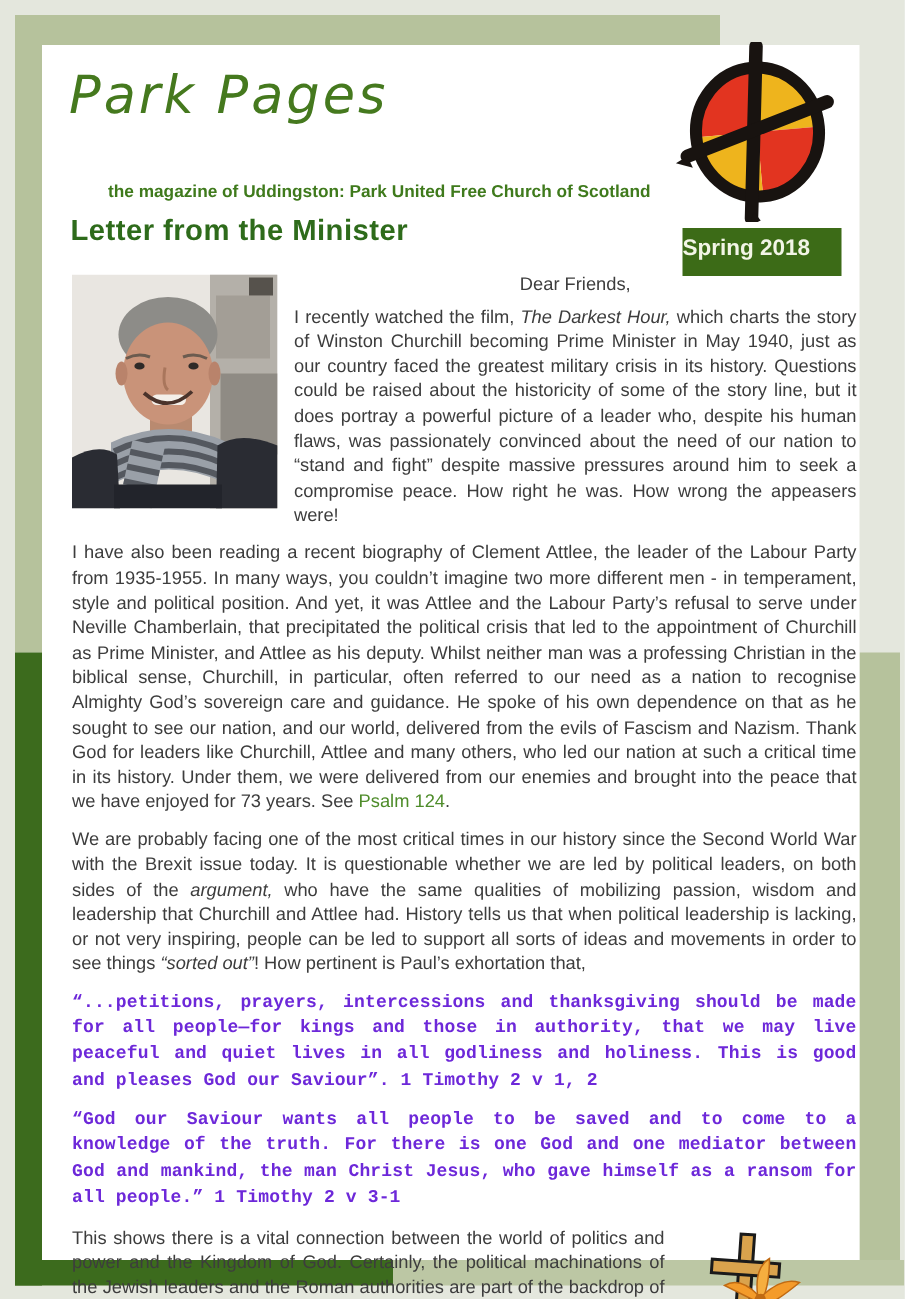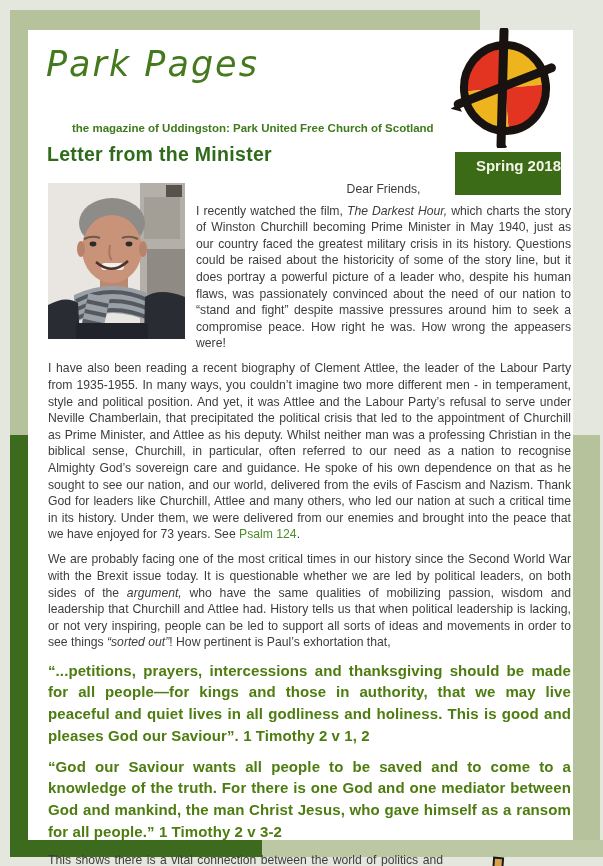--- a/index.html
+++ b/index.html
@@ -24,40 +24,40 @@
     position:absolute; left:46px; top:44px; margin:0;
     font-family:"DejaVu Sans", sans-serif; font-style:italic; font-weight:400;
     font-size:35px; letter-spacing:2px; color:#45791e;
   }
   .masthead-subtitle {
     position:absolute; left:56px; top:106px; margin:16px;
     font-size:11.5px; font-weight:bold; color:#3f7a1c;
   }
   .logo { position:absolute; left:448px; top:28px; }
   .issue-badge {
-    position:absolute; left:455px; top:152px; width:106px; height:43px;
+    position:absolute; left:455px; top:152px; width:106px; height:32px;
     background:#3c6b17; color:#f2f5e6; font-weight:bold; font-size:15px;
-    text-align:right; line-height:27px;
+    text-align:left; line-height:27px;
   }
   .article-heading {
     position:absolute; left:47px; top:143px; margin:0;
     font-size:19.5px; font-weight:bold; color:#2e6b1b; letter-spacing:0.3px;
   }
 
   
   .article {
     position:absolute; left:48px; top:181px; width:523px;
     font-size:12.2px; line-height:16.6px; color:#3d3d3d; text-align:justify;
   }
   .article p { margin:0 0 8.5px 0; }
   .salutation { margin:0 0 5px 0 !important; text-align:center; }
   .photo { float:left; width:137px; height:156px; margin:2px 11px 4px 0; }
   .quote {
-    font-family:Liberation Sans, sans-serif; font-weight:bold; color:#4d7c0f;
-    font-size:15px; line-height:1.45; letter-spacing:0.1px; margin:0 0 9px 0 !important;
+    font-family:Liberation Mono, monospace; font-weight:bold; color:#6d28d9;
+    font-size:12px; line-height:1.45; letter-spacing:0.1px; margin:0 0 9px 0 !important;
   }
   .greenref { color:#4e8c2a; font-weight:normal; }
   .illustration { float:right; width:118px; height:120px; margin:0 0 0 10px; }
 </style>
 </head>
 <body>
 
 <div class="page">
 
   <div class="strip strip-top-sage"></div>
@@ -133,21 +133,21 @@
 
     <p><span>I recently watched the film, </span><i>The Darkest Hour,</i><span> which charts the story of Winston Churchill becoming Prime Minister in May 1940, just as our country faced the greatest military crisis in its history. Questions could be raised about the historicity of some of the story line, but it does portray a powerful picture of a leader who, despite his human flaws, was passionately convinced about the need of our nation to “stand and fight” despite massive pressures around him to seek a compromise peace. How right he was. How wrong the appeasers were!</span></p>
 
     <p><span>I have also been reading a recent biography of Clement Attlee, the leader of the Labour Party from 1935-1955. In many ways, you couldn’t imagine two more different men -  in temperament, style and political position. And yet, it was Attlee and the Labour Party’s refusal to serve under Neville Chamberlain, that precipitated the political crisis that led to the appointment of Churchill as Prime Minister, and Attlee as his deputy.  Whilst neither man was a professing Christian in the biblical sense, Churchill, in particular, often referred to our need as a nation to recognise Almighty God’s sovereign care and guidance.  He spoke of his own dependence on that as he sought to see our nation, and our world, delivered from the evils of Fascism and Nazism.  Thank God for leaders like Churchill, Attlee and many others, who led our nation at such a critical time in its history. Under them, we were delivered from our enemies and brought into the peace that we have enjoyed for 73 years.  See </span><span class="greenref">Psalm 124</span><span>.</span></p>
 
     <p><span>We are probably facing one of the most critical times in our history since the Second World War with the Brexit issue today.  It is questionable whether we are led by political leaders, on both sides of the </span><i>argument,</i><span>  who have the same qualities of mobilizing passion, wisdom and leadership that Churchill and Attlee had. History tells us that when political leadership is lacking, or not very inspiring, people can be led to support all sorts of ideas and movements in order to see things </span><i>“sorted out”</i><span>!  How pertinent is Paul’s exhortation that,</span></p>
 
     <p class="quote">“...petitions, prayers, intercessions and thanksgiving should be made for all people—for kings and those in authority, that we may live peaceful and quiet lives in all godliness and holiness. This is good and  pleases God our Saviour”.  1 Timothy 2 v 1, 2</p>
 
 
-    <p class="quote">“God our Saviour wants all people to be saved and to come to a knowledge of the truth.  For there is one God and one mediator between God and mankind, the man Christ Jesus, who gave himself as a ransom for all people.”  1 Timothy 2 v 3-2</p>
+    <p class="quote">“God our Saviour wants all people to be saved and to come to a knowledge of the truth.  For there is one God and one mediator between God and mankind, the man Christ Jesus, who gave himself as a ransom for all people.”  1 Timothy 2 v 3-1</p>
 
     <p>
       <span class="illustration">
         <svg width="118" height="120" viewBox="0 0 118 120">
           <g transform="rotate(4 44 50)">
             <rect x="38" y="6" width="9" height="78" fill="#d9a34d" stroke="#1a1a1a" stroke-width="2"></rect>
             <rect x="20" y="24" width="45" height="9" fill="#d9a34d" stroke="#1a1a1a" stroke-width="2"></rect>
           </g>
           <path d="M10,78 Q32,62 57,58 L60,96 Q34,96 14,103 Z" fill="#ffffff" stroke="#1a1a1a" stroke-width="2.5"></path>
           <path d="M57,58 Q84,58 106,66 L101,98 Q78,94 60,96 Z" fill="#ffffff" stroke="#1a1a1a" stroke-width="2.5"></path>

